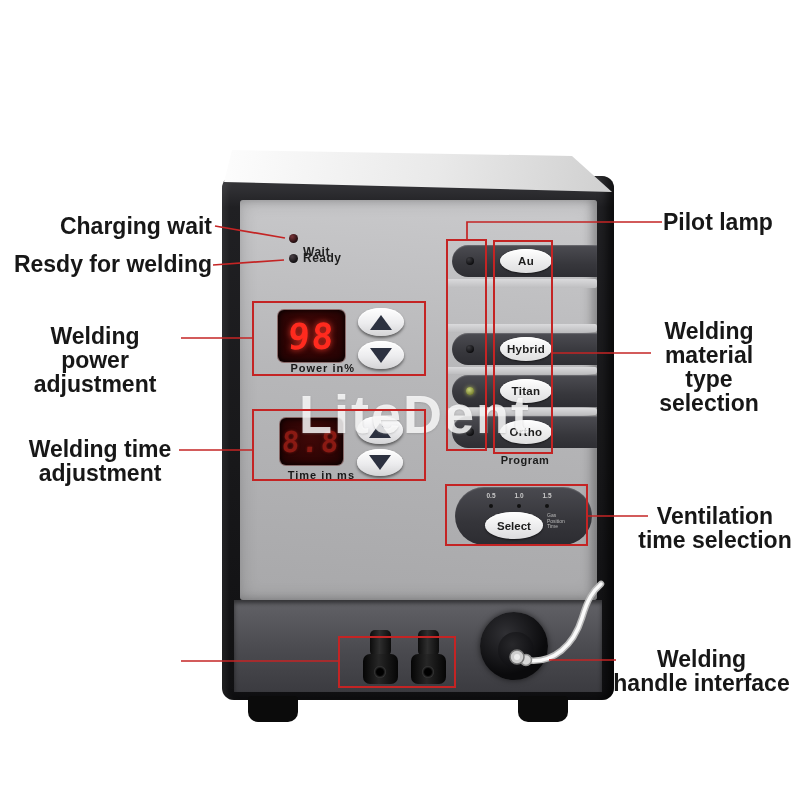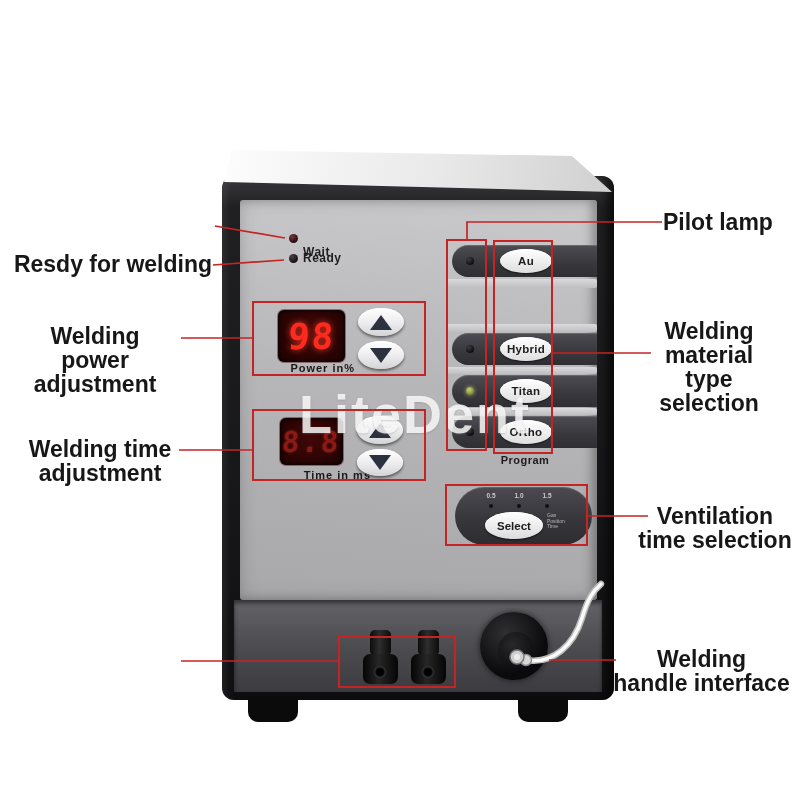--- a/index.html
+++ b/index.html
@@ -122,21 +122,21 @@
       <div class="oval-btn" style="left:118px;top:108px;width:46px;height:28px;">
         <span class="tri-up"></span>
       </div>
       <div class="oval-btn" style="left:118px;top:141px;width:46px;height:28px;">
         <span class="tri-down"></span>
       </div>
 
       <div class="display" style="left:40px;top:218px;width:63px;height:47px;">
         <span class="digits digits-dim">8.8</span>
       </div>
-      <span class="unit" style="left:44px;top:269px;width:87px;">Time in ms</span>
+      <span class="unit" style="left:28px;top:269px;width:87px;">Time in ms</span>
       <div class="oval-btn" style="left:117px;top:216px;width:46px;height:28px;">
         <span class="tri-up"></span>
       </div>
       <div class="oval-btn" style="left:117px;top:249px;width:46px;height:27px;">
         <span class="tri-down"></span>
       </div>
 
       <div class="strip" style="top:79px;height:9px;"></div>
       <div class="strip" style="top:124px;height:8px;"></div>
       <div class="strip" style="top:167px;height:7px;"></div>
@@ -219,20 +219,21 @@
       <line x1="181" y1="338" x2="253" y2="338"></line>
       <line x1="179" y1="450" x2="253" y2="450"></line>
       <line x1="181" y1="661" x2="339" y2="661"></line>
       <polyline points="662,222 467,222 467,240"></polyline>
       <line x1="552" y1="353" x2="651" y2="353"></line>
       <line x1="587" y1="516" x2="648" y2="516"></line>
       <line x1="549" y1="660" x2="616" y2="660"></line>
     </g>
   </svg>
 
+  <div class="label t-right" style="left:40px;top:214px;width:172px;">Charging wait</div>
   <div class="label t-right" style="left:8px;top:252px;width:204px;">Resdy for welding</div>
   <div class="label t-center" style="left:14px;top:324px;width:162px;">Welding power
 adjustment</div>
   <div class="label t-center" style="left:22px;top:437px;width:156px;text-align:center;">Welding time
 adjustment</div>
   <div class="label t-left" style="left:663px;top:210px;width:125px;">Pilot lamp</div>
   <div class="label t-center" style="left:633px;top:319px;width:152px;">Welding
 material
 type selection</div>
   <div class="label t-center" style="left:638px;top:504px;width:154px;">Ventilation

